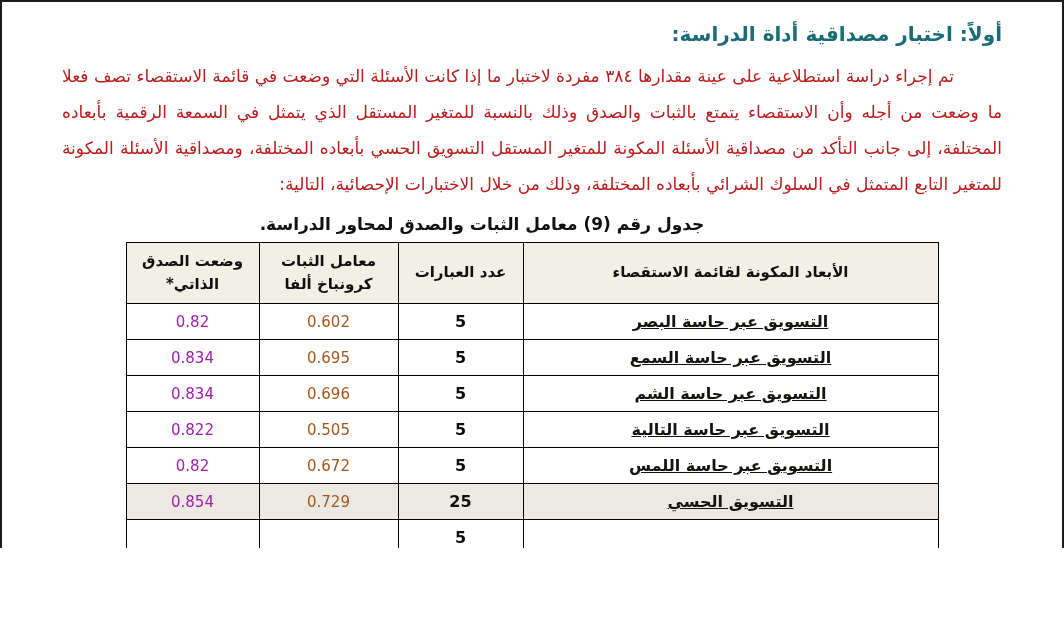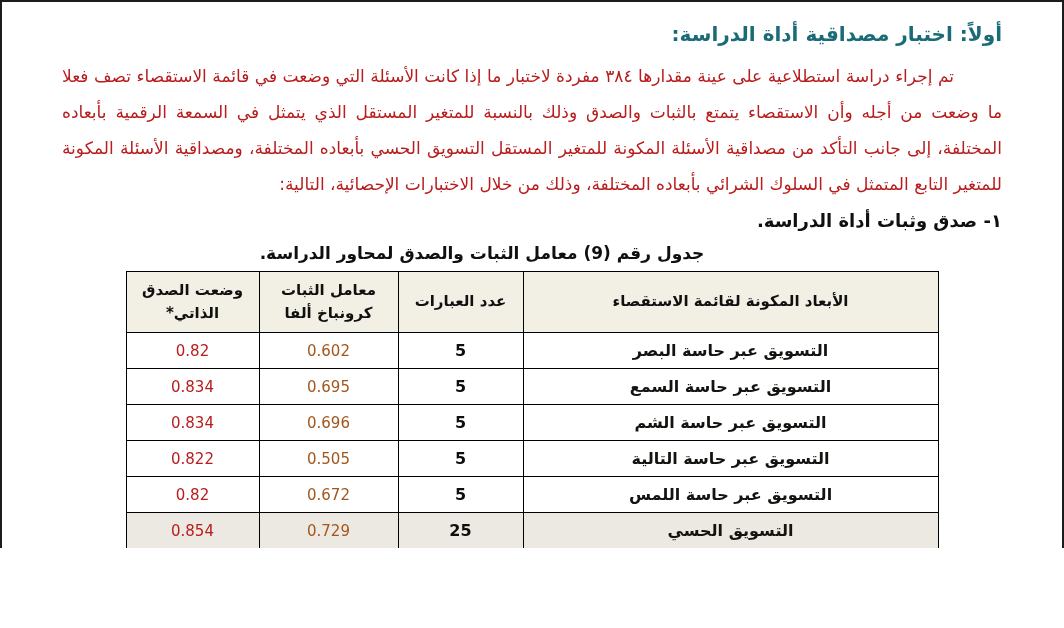--- a/index.html
+++ b/index.html
@@ -75,24 +75,24 @@
     line-height:1.55;
     padding:3px 6px;
     color:#101010;
   }
   table.rel td {
     height:36px;
     font-size:15px;
     padding:2px 6px;
     background:#ffffff;
   }
-  table.rel td.dim { font-weight:bold; font-size:16px; color:#151310; }
+  table.rel td.dim { font-weight:bold; font-size:16px; color:#151310;text-decoration:underline; }
   table.rel td.num { font-weight:bold; font-size:16px; color:#0e0e0e; }
   table.rel td.cronbach { color:var(--cronbach-color, #a3561b); }
-  table.rel td.validity { color:#b91c1c; }
+  table.rel td.validity { color:#a21caf; }
   table.rel tr.shaded td { background:var(--shaded-bg, #ece9e2); }
 
   .watermark {
     position:absolute;
     left:420px;
     top:566px;
     font-size:38px;
     font-weight:bold;
     color:rgba(255,255,255,0.85);
     text-shadow:0 1px 5px rgba(110,110,110,0.35);
@@ -102,21 +102,20 @@
 </style>
 </head>
 <body>
 
 <div class="page">
 
   <h1 class="title">أولاً: اختبار مصداقية أداة الدراسة:</h1>
 
   <p class="body-par">تم إجراء دراسة استطلاعية على عينة مقدارها ٣٨٤ مفردة لاختبار ما إذا كانت الأسئلة التي وضعت في قائمة الاستقصاء تصف فعلا ما وضعت من أجله وأن الاستقصاء يتمتع بالثبات والصدق وذلك بالنسبة للمتغير المستقل الذي يتمثل في السمعة الرقمية بأبعاده المختلفة، إلى جانب التأكد من مصداقية الأسئلة المكونة للمتغير المستقل التسويق الحسي بأبعاده المختلفة، ومصداقية الأسئلة المكونة للمتغير التابع المتمثل في السلوك الشرائي بأبعاده المختلفة، وذلك من خلال الاختبارات الإحصائية، التالية:</p>
 
-  <p class="sub">١- صدق وثبات أداة الدراسة.</p>
 
   <p class="caption">جدول رقم (9) معامل الثبات والصدق لمحاور الدراسة.</p>
 
   <table class="rel">
     <colgroup>
       <col style="width:415px">
       <col style="width:125px">
       <col style="width:139px">
       <col style="width:133px">
     </colgroup>

